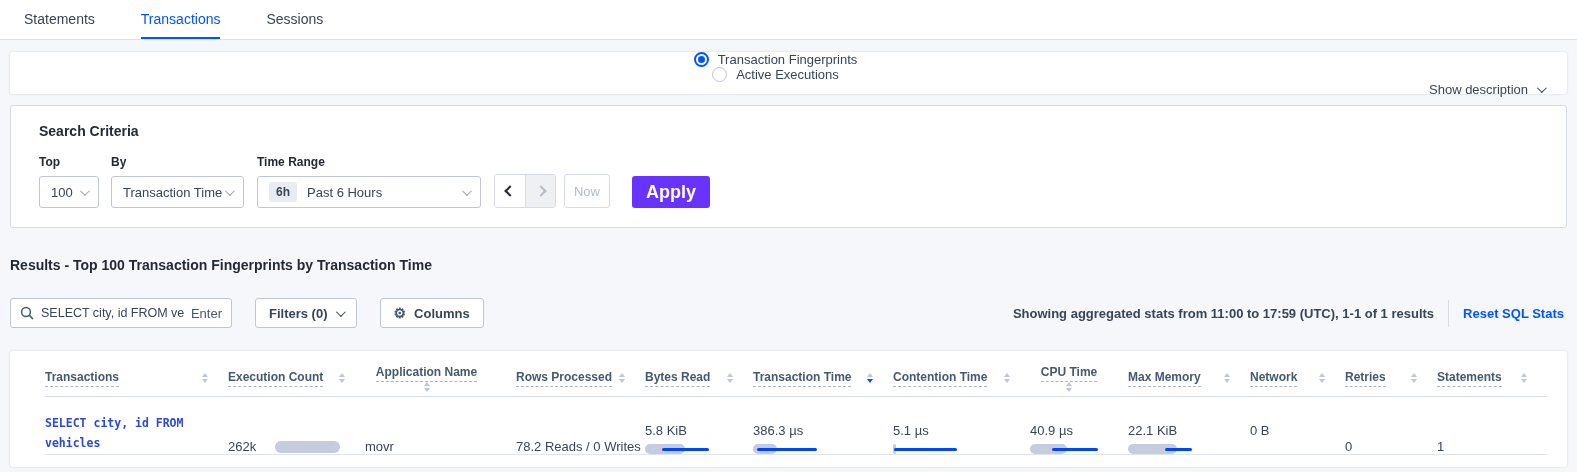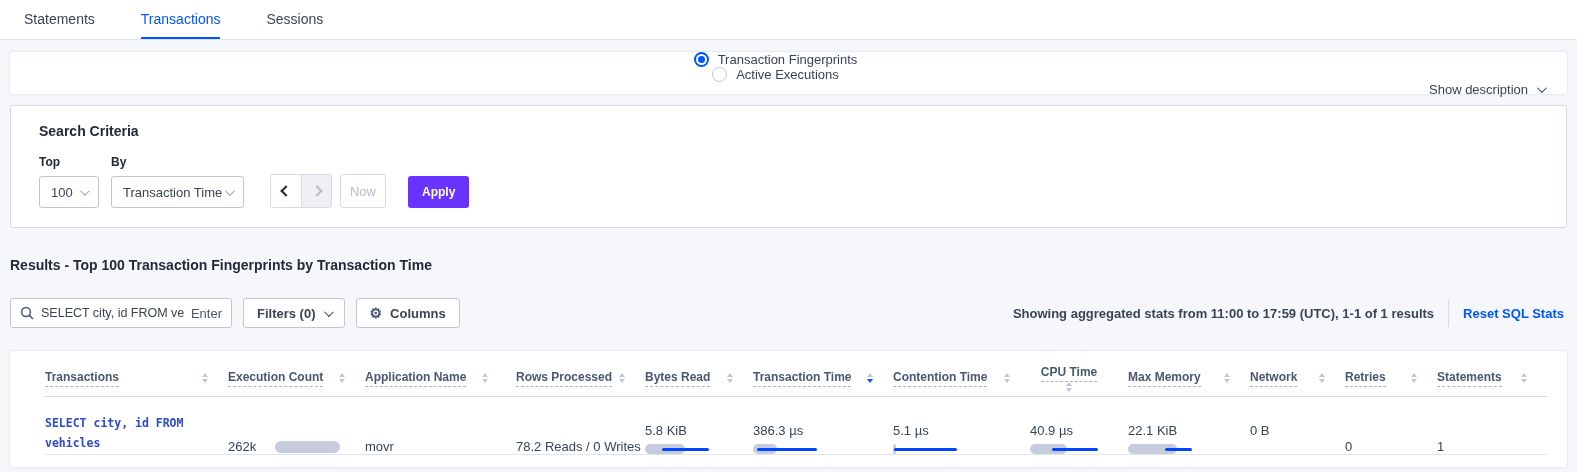--- a/index.html
+++ b/index.html
@@ -54,32 +54,32 @@
   .sel-time .chev { margin-left:auto; }
   .arrow-group { display:flex; height:34px; border:1px solid #d6dbe7; border-radius:3px;
     overflow:hidden; background:#fff; }
   .arrow-btn { width:30px; display:flex; align-items:center; justify-content:center;
     color:#242a35; cursor:pointer; background:#fff; border:none; }
   .arrow-btn.next { background:#eef0f4; border-left:1px solid #d6dbe7; color:#b4bccb; }
   .arrow-btn .chev { width:8px; height:8px; border-width:2px; }
   .now-btn { height:34px; width:46px; background:#fff; border:1px solid #d6dbe7;
     border-radius:3px; color:#b4bccb; font-size:13px; cursor:pointer; }
   .apply-btn { height:32px; padding:0 14px; background:#6933ff; color:#fff; border:none;
-    border-radius:3px; font-size:12px; font-weight:bold; cursor:pointer; }
+    border-radius:3px; font-size:18px; font-weight:bold; cursor:pointer; }
   .gap12 { width:12px; } .gap13 { width:13px; } .gap8 { width:8px; } .gap22 { width:22px; }
 
   
   .results-heading { font-size:14px; font-weight:bold; color:#242a35; margin-bottom:25px; }
   .toolbar { display:flex; align-items:center; margin-bottom:23px; height:30px; }
   .search-box { width:222px; height:30px; border:1px solid #c0c6d9; border-radius:3px;
     background:#fff; display:flex; align-items:center; padding:0 9px; gap:7px; }
   .search-box input { border:none; outline:none; flex:1; min-width:0; font-size:12.5px;
     color:#394455; font-family:"Liberation Sans",sans-serif; background:transparent; }
   .enter-label { font-size:13px; color:#475872; cursor:pointer; }
-  .tool-btn { margin-left:11px; height:30px; border:1px solid #c0c6d9; border-radius:3px;
+  .tool-btn { margin-left:23px; height:30px; border:1px solid #c0c6d9; border-radius:3px;
     background:#fff; padding:0 13px; font-size:13px; font-weight:bold; color:#394455;
     display:flex; align-items:center; gap:8px; cursor:pointer; }
   .gear { font-size:14px; color:#475872; line-height:1; }
   .stats { margin-left:auto; font-size:13px; color:#394455; white-space:nowrap;font-weight:bold; }
   .vdivider { width:1px; height:27px; background:#d6dbe7; margin:0 14px; }
   .reset-link { color:#0055ff; font-size:13px; font-weight:bold; cursor:pointer;
     white-space:nowrap; padding-right:3px; }
 
   
   .table-card { background:#fff; border-radius:3px; box-shadow:0 0 2px rgba(67,90,111,.25);
@@ -88,21 +88,21 @@
   .th { display:flex; align-items:center; justify-content:space-between; padding-right:20px; }
   .th-label { font-size:12px; font-weight:bold; color:#475872;
     border-bottom:1px dashed #aab4c7; padding-bottom:2px; cursor:pointer; }
   .sort { display:inline-flex; flex-direction:column; gap:2px; cursor:pointer; }
   .sort .up { width:0; height:0; border-left:3.5px solid transparent;
     border-right:3.5px solid transparent; border-bottom:4.5px solid #c0c6d9; }
   .sort .dn { width:0; height:0; border-left:3.5px solid transparent;
     border-right:3.5px solid transparent; border-top:4.5px solid #c0c6d9; }
   .sort.desc .dn { border-top-color:#0055ff; }
   .trow { display:flex; align-items:flex-end; height:58px; border-bottom:1px solid #e0e5eb; }
-  .c1{width:183px;} .c2{width:137px;} .c3{width:143px;} .c4{width:137px;padding-left:8px;}
+  .c1{width:183px;} .c2{width:137px;} .c3{width:143px;flex-direction:column;} .c4{width:137px;padding-left:8px;}
   .c5{width:108px;} .c6{width:140px;} .c7{width:137px;} .c8{width:98px;flex-direction:column;}
   .c9{width:122px;} .c10{width:95px;} .c11{width:92px;} .c12{flex:1;}
   .sql-link { font-family:"DejaVu Sans Mono", monospace; font-size:11.5px; color:#2c49d4;
     line-height:1.8; width:162px; cursor:pointer; font-weight:bold; }
   .exec-cell { display:flex; align-items:center; font-size:13px; color:#394455; }
   .exec-bar { height:12px; border-radius:6px; background:#c6cbdd; margin-left:19px; }
   .metric .val { font-size:13px; color:#394455; margin-bottom:6px; }
   .bar-track { position:relative; height:10px; width:76px; }
   .bar-gray { position:absolute; left:0; top:0; height:10px; background:#c6cbdd;
     border-radius:5px; }
@@ -149,20 +149,28 @@
       </div>
       <div class="gap12"></div>
       <div class="field">
         <label>By</label>
         <div class="select sel-by">
           <span>Transaction Time</span>
           <span class="chev down"></span>
         </div>
       </div>
       <div class="gap13"></div>
+      <div class="field">
+        <label>Time Range</label>
+        <div class="select sel-time">
+          <span class="badge-6h">6h</span>
+          <span>Past 6 Hours</span>
+          <span class="chev down"></span>
+        </div>
+      </div>
       <div class="gap13"></div>
       <div class="arrow-group">
         <button class="arrow-btn prev">
           <span class="chev left"></span>
         </button>
         <button class="arrow-btn next">
           <span class="chev right"></span>
         </button>
       </div>
       <div class="gap8"></div>

